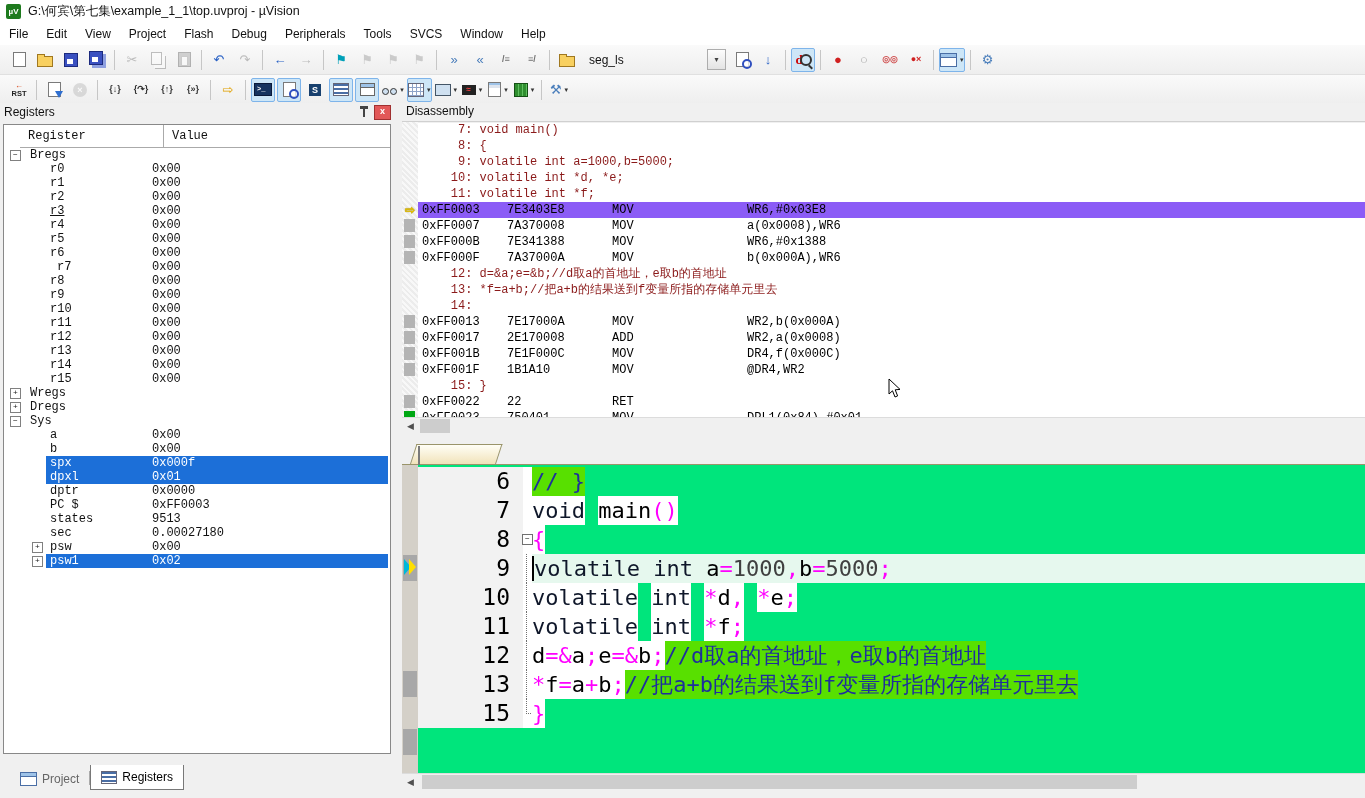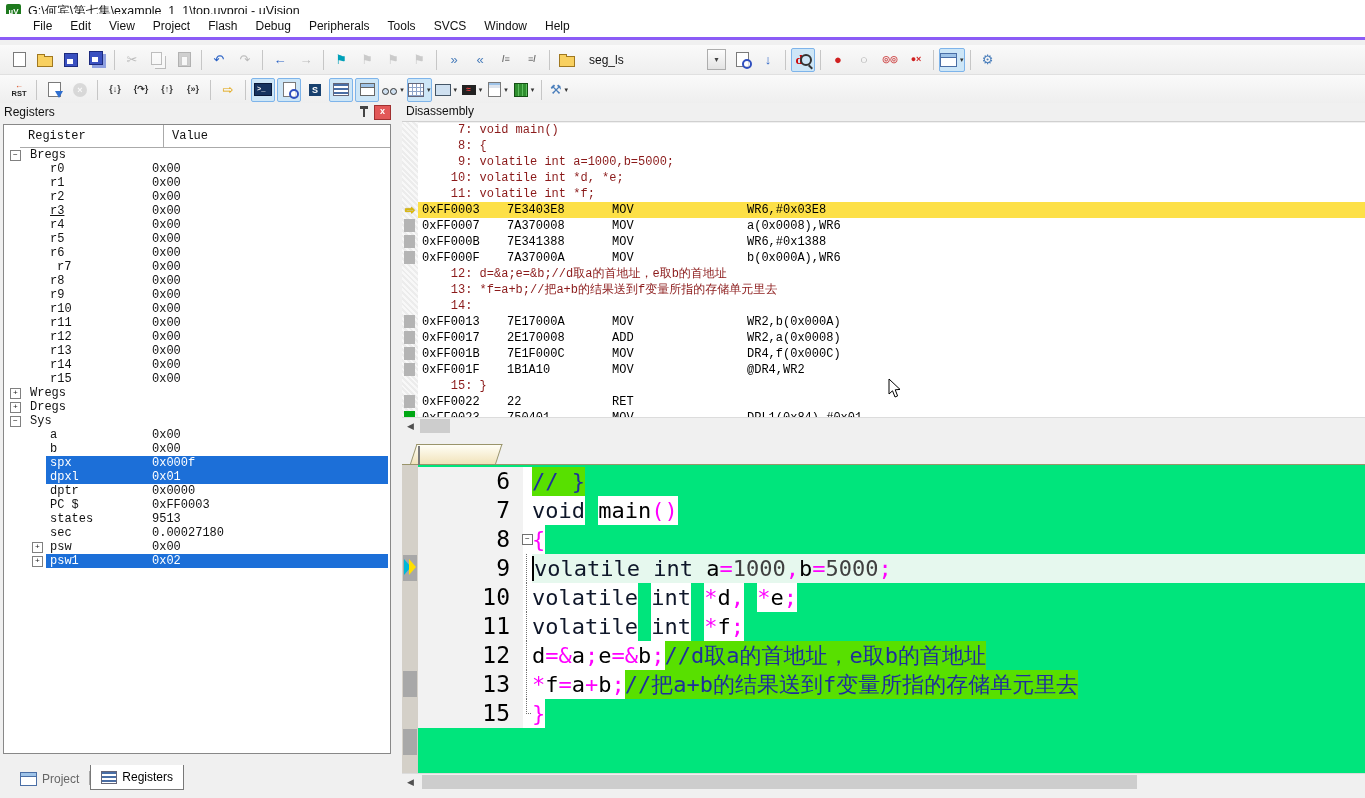--- a/index.html
+++ b/index.html
@@ -2,21 +2,21 @@
 <html><head>
 <meta charset="utf-8">
 <style>
   html,body{margin:0;padding:0;background:#444;}
   #app{position:relative;width:1365px;height:798px;background:#f0f0f0;overflow:hidden;
        font-family:"Liberation Sans",sans-serif;-webkit-font-smoothing:antialiased;}
   
   .titlebar{position:absolute;left:0;top:0;right:0;height:22px;background:#fff;display:flex;align-items:center;padding-left:6px;}
   .applogo{width:15px;height:15px;background:#1e7a1e;border-radius:2px;color:#fff;font:bold 8px/15px "Liberation Sans",sans-serif;text-align:center;margin-right:7px;}
   .apptitle{font-size:12.5px;color:#111;}
-  .menubar{position:absolute;left:0;top:14px;right:0;height:23px;background:#fff;display:flex;align-items:center;padding-left:24px;border-bottom:3px solid #8b5cf6;}
+  .menubar{position:absolute;left:0;top:22px;right:0;height:23px;background:#fff;display:flex;align-items:center;padding-left:0;border-bottom:3px solid #8b5cf6;}
   .mitem{font-size:12px;color:#111;padding:3px 9px;cursor:default;}
   
   .toolbar{position:absolute;left:0;right:0;height:29px;background:linear-gradient(#fafafa,#eeeeee);display:flex;align-items:center;padding-left:6px;}
   #tb1{top:45px;} #tb2{top:74px;border-top:1px solid #e0e0e0;}
   .tsep{width:1px;height:20px;background:#c6c6c6;margin:0 4px;}
   .tbtn{height:22px;min-width:22px;display:flex;align-items:center;justify-content:center;border:1px solid transparent;border-radius:2px;margin:0 1px;position:relative;}
   .tbtn.act{background:#cde6f7;border-color:#7eb4ea;}
   .tbtn.dis{opacity:.45;filter:grayscale(1);}
   .tbtn .glyph{font-size:13px;line-height:1;}
   .tbtn .glyph.small{font-size:9px;font-weight:bold;letter-spacing:0;}
@@ -86,21 +86,21 @@
   
   #disasm{position:absolute;left:402px;top:103px;width:963px;height:331px;background:#fff;}
   #dz-title{position:absolute;left:0;top:0;right:0;height:18px;background:#f0f0f0;font-size:12px;color:#111;padding:1px 4px;}
   #dz-view{position:absolute;left:0;top:18px;right:0;bottom:16px;overflow:hidden;border-top:1px solid #d0d0d0;}
   #dz-margin{position:absolute;left:0;top:0;width:16px;bottom:0;background:repeating-linear-gradient(45deg,#ececec 0 2px,#f8f8f8 2px 4px);}
   .dz-blk{position:absolute;left:2px;width:11px;height:13px;background:#b4b4b4;}
   .dz-blk.cov{background:#00a814;}
   .dz-arrow{position:absolute;left:0px;width:16px;text-align:center;color:#e6c400;text-shadow:0 0 1px #806000;font-size:12px;font-weight:bold;}
   #dz-body{position:absolute;left:16px;right:0;top:0;font-family:"Liberation Mono",monospace;font-size:12px;}
   .dz-line{height:16px;line-height:16px;white-space:pre;padding-left:4px;}
-  .dz-line.cur{background:#fde047;}
+  .dz-line.cur{background:#8b5cf6;}
   .dz-src{color:#8b1a1a;}
   .dz-a{display:inline-block;width:85px;color:#000;}
   .dz-o{display:inline-block;width:105px;color:#000;}
   .dz-m{display:inline-block;width:135px;color:#000;}
   .dz-p{color:#000;}
   .hscroll{position:absolute;left:0;right:0;bottom:0;height:16px;background:#f0f0f0;border-top:1px solid #dcdcdc;}
   .hs-arrow{position:absolute;left:0;top:1px;width:17px;height:14px;background:#f0f0f0;color:#505050;font-size:9px;line-height:14px;text-align:center;}
   .hs-thumb{position:absolute;top:1px;height:14px;background:#cdcdcd;}
   
   #rsplit{position:absolute;left:395px;top:103px;width:7px;bottom:0;background:#f0f0f0;}

